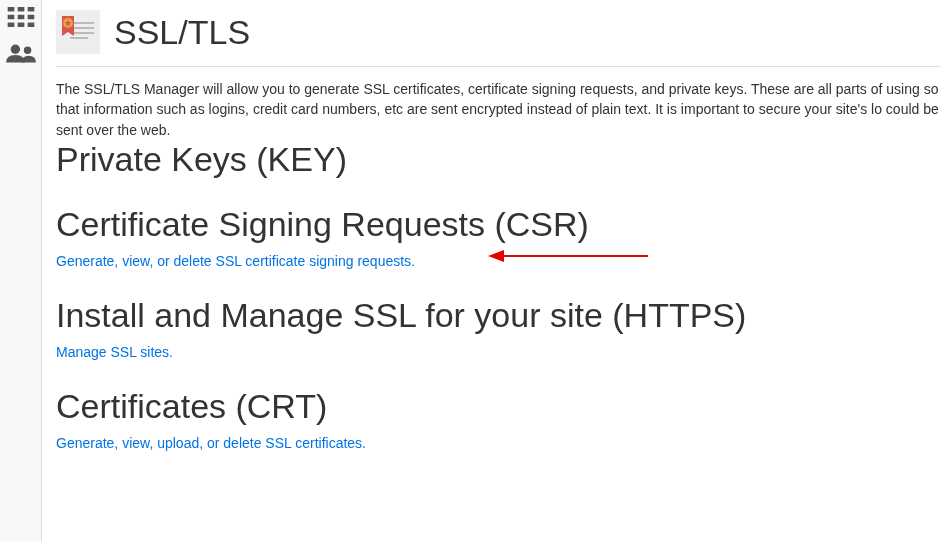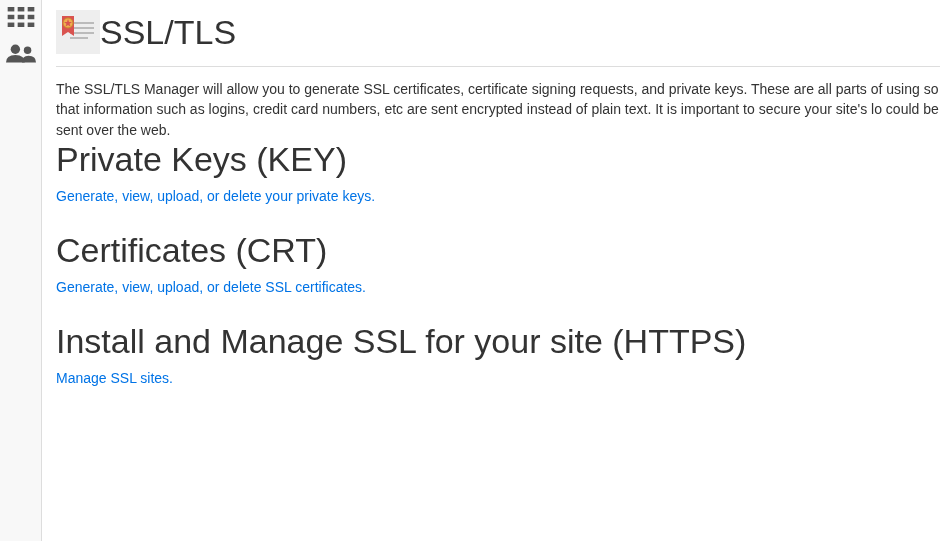--- a/index.html
+++ b/index.html
@@ -34,20 +34,21 @@
     align-items: center;
     justify-content: center;
   }
   .main {
     flex: 1;
     padding: 10px 0 0 14px;
   }
   .page-header {
     display: flex;
     align-items: center;
+    gap: 14px;
     margin-bottom: 12px;
   }
   .page-header-icon {
     width: 44px;
     height: 44px;
     background: #eee;
     display: flex;
     align-items: center;
     justify-content: center;
     position: relative;
@@ -137,28 +138,35 @@
       </div>
       <h1 class="page-title">SSL/TLS</h1>
     </div>
 
     <hr class="divider">
 
     <p class="intro">The SSL/TLS Manager will allow you to generate SSL certificates, certificate signing requests, and private keys. These are all parts of using so that information such as logins, credit card numbers, etc are sent encrypted instead of plain text. It is important to secure your site's lo could be sent over the web.</p>
 
     <div class="section">
       <h2 class="section-heading">Private Keys (KEY)</h2>
-      <a class="section-link">Generate, view, upload, or delete your private keys.</a>
     </div>
 
-
     <div class="section">
-      <h2 class="section-heading">Certificates (CRT)</h2>
-      <a class="section-link">Generate, view, upload, or delete SSL certificates.</a>
+      <h2 class="section-heading">Certificate Signing Requests (CSR)</h2>
+      <a class="section-link">Generate, view, or delete SSL certificate signing requests.</a>
+      <svg class="arrow-annotation" viewBox="0 0 160 20">
+        <line x1="160" y1="10" x2="12" y2="10" stroke="#e60000" stroke-width="2"></line>
+        <polygon points="0,10 16,4 16,16" fill="#e60000"></polygon>
+      </svg>
     </div>
 
     <div class="section">
       <h2 class="section-heading">Install and Manage SSL for your site (HTTPS)</h2>
       <a class="section-link">Manage SSL sites.</a>
     </div>
 
+    <div class="section">
+      <h2 class="section-heading">Certificates (CRT)</h2>
+      <a class="section-link">Generate, view, upload, or delete SSL certificates.</a>
+    </div>
+
   </div>
 </div>
 
 </body></html>

